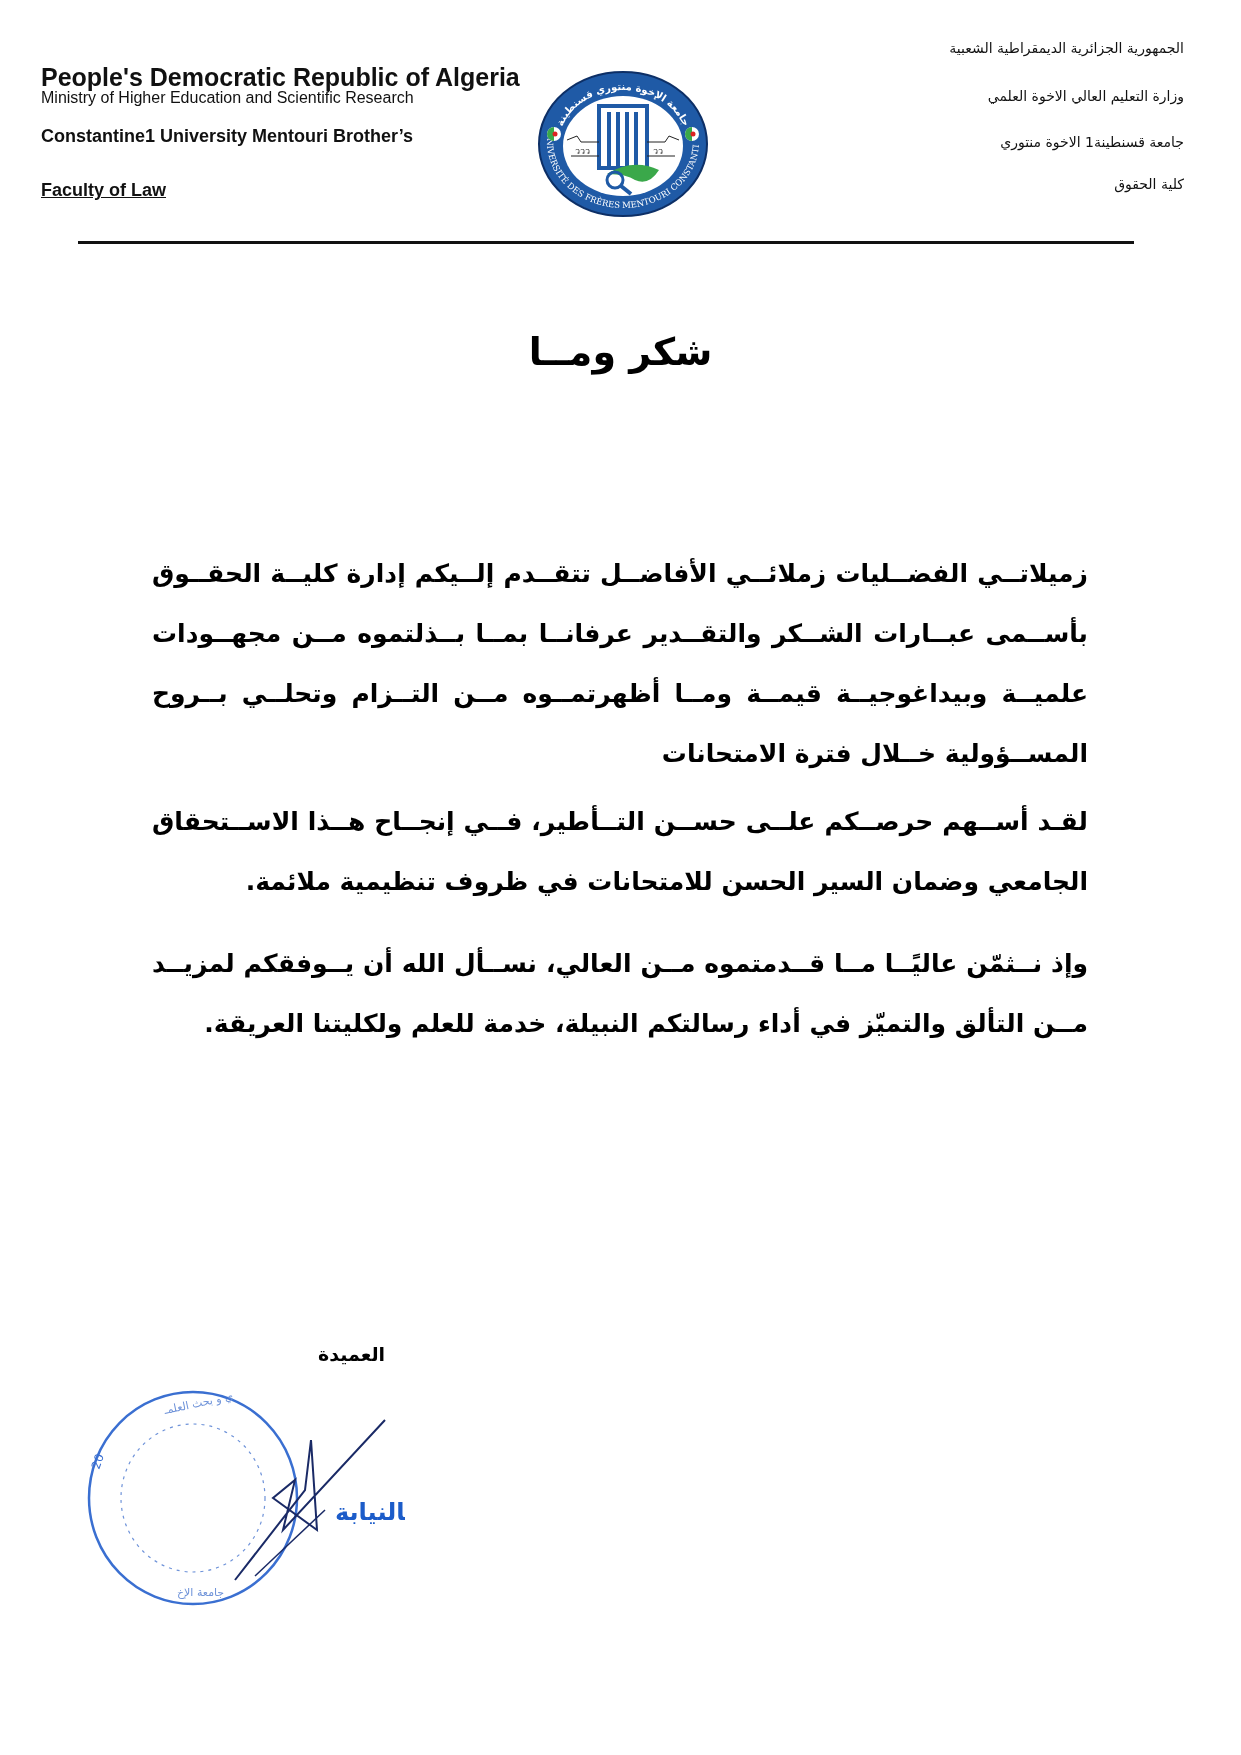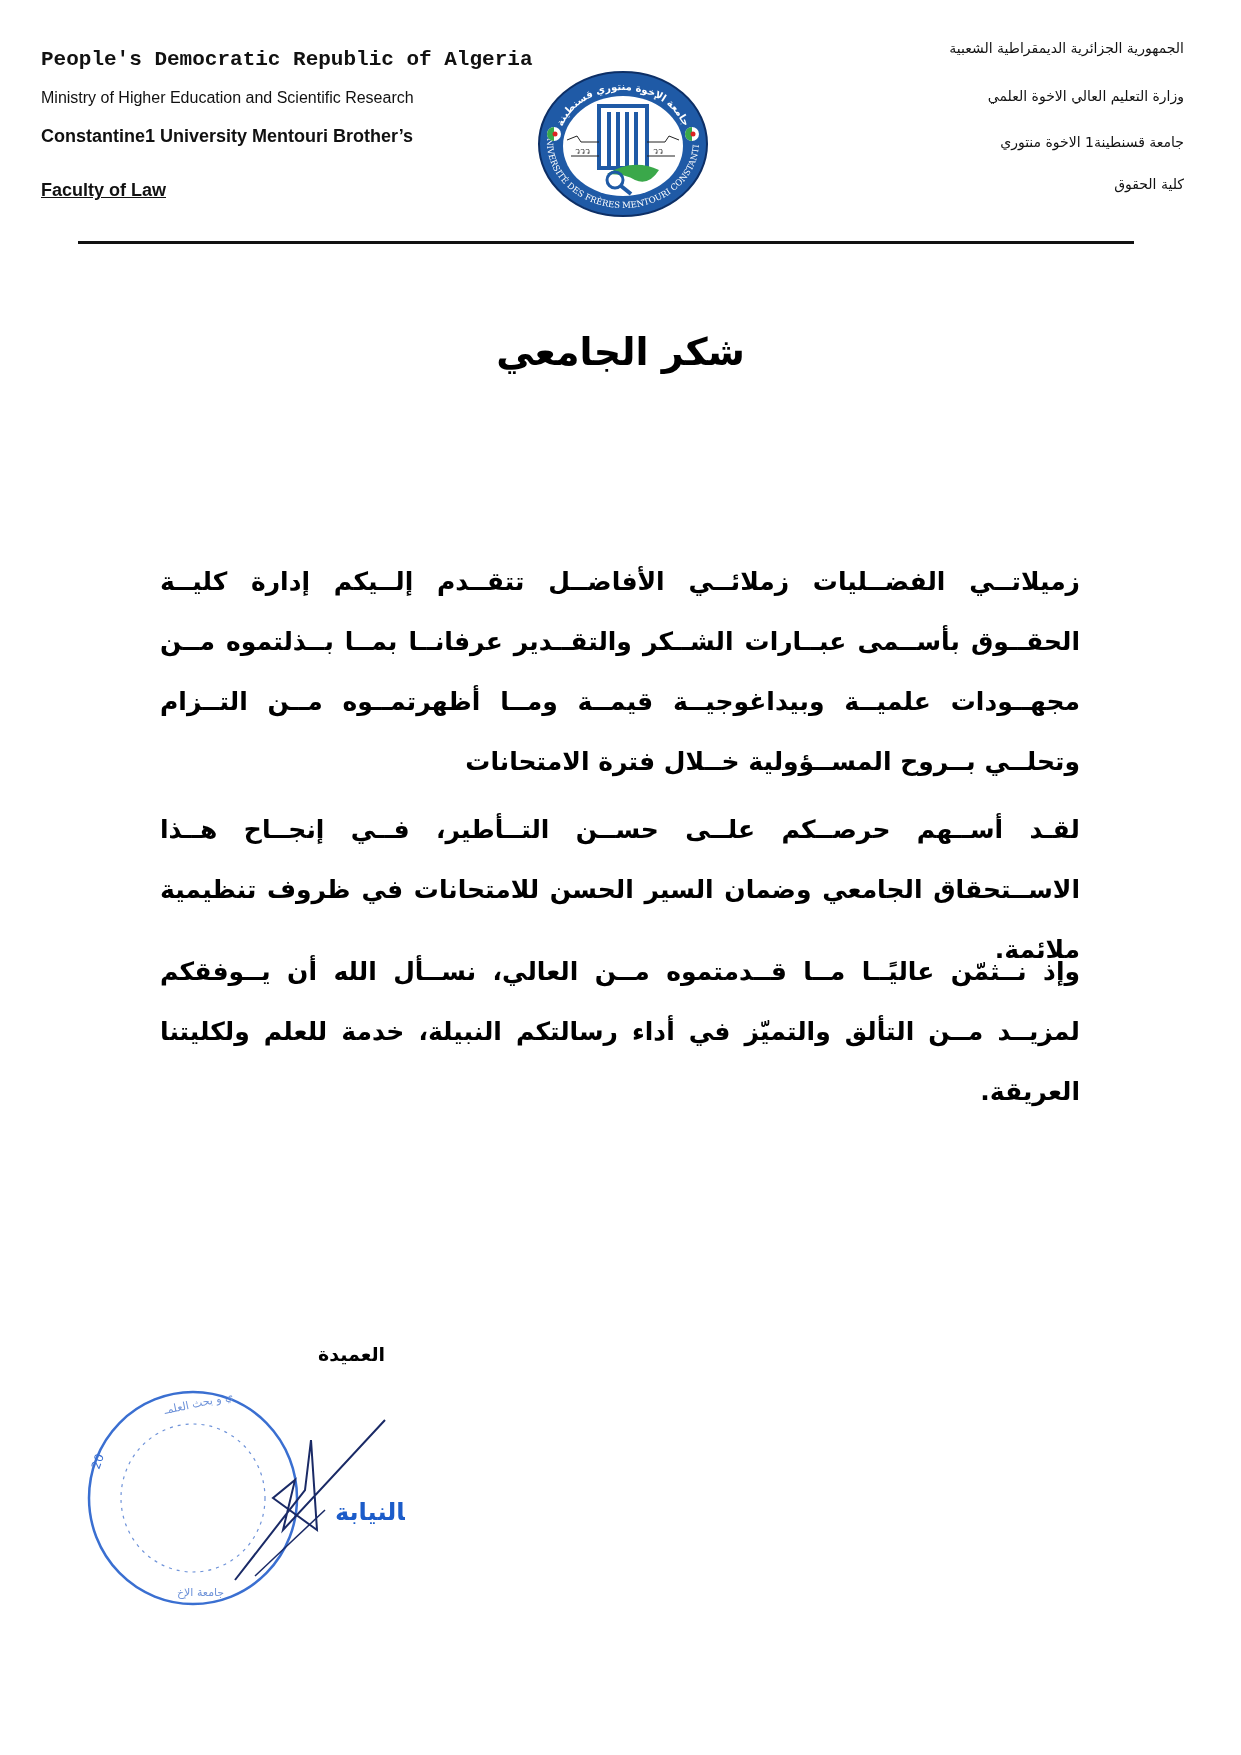--- a/index.html
+++ b/index.html
@@ -16,21 +16,21 @@
     }
     .header-en {
       position: absolute;
       left: 41px;
       top: 46px;
       font-family: "Liberation Sans", sans-serif;
       font-weight: bold;
       color: #111;
     }
     .header-en .line { position: absolute; left: 0; white-space: nowrap; }
-    .header-en .l1 { top: 2px;  font-size: 21px; font-family: Liberation Mono, monospace; }
+    .header-en .l1 { top: 17px;  font-size: 25px; }
     .header-en .l2 { top: 43px; font-size: 16px; font-weight: normal; }
     .header-en .l3 { top: 80px; font-size: 18px; text-align: right; }
     .header-en .l4 { top: 134px; font-size: 18px; text-decoration: underline; }
 
     .header-ar {
       position: absolute;
       right: 57px;
       top: 38px;
       direction: rtl;
       text-align: right;
@@ -79,21 +79,21 @@
       direction: rtl;
       font-family: "DejaVu Sans", sans-serif;
       font-weight: bold;
       font-size: 25px;
       color: #000;
     }
     .para {
       text-align: justify;
       text-align-last: right;
       line-height: 60px;
-      margin: 12px;
+      margin: 4px;
     }
     .p1 { top: 540px; }
     .p2 { top: 788px; }
     .p3 { top: 930px; }
 
     .signature-label {
       position: absolute;
       left: 318px;
       top: 1343px;
       direction: rtl;
@@ -163,21 +163,21 @@
 
 <div class="header-ar">
   <div class="line l1">الجمهورية الجزائرية الديمقراطية الشعبية</div>
   <div class="line l2">وزارة التعليم العالي الاخوة العلمي</div>
   <div class="line l3">جامعة قسنطينة1 الاخوة منتوري</div>
   <div class="line l4">كلية الحقوق</div>
 </div>
 
 <div class="divider"></div>
 
-<div class="title">شكر الجامعي</div>
+<div class="title">شكر ومــا</div>
 
 <div class="body-text p1">
   <p class="para">زميلاتــي الفضــليات زملائــي الأفاضــل تتقــدم إلــيكم  إدارة كليــة الحقــوق بأســمى عبــارات الشــكر والتقــدير عرفانــا بمــا بــذلتموه مــن مجهــودات علميــة وبيداغوجيــة قيمــة ومــا أظهرتمــوه مــن التــزام وتحلــي بــروح المســؤولية خــلال فترة الامتحانات</p>
 </div>
 <div class="body-text p2">
   <p class="para">لقـد أســهم حرصــكم علــى حســن التــأطير،  فــي إنجــاح هــذا الاســتحقاق الجامعي وضمان السير الحسن للامتحانات في ظروف تنظيمية ملائمة.</p>
 </div>
 <div class="body-text p3">
   <p class="para">وإذ نــثمّن عاليًــا مــا قــدمتموه مــن العالي، نســأل الله أن يــوفقكم لمزيــد مــن التألق والتميّز في أداء رسالتكم النبيلة، خدمة للعلم  ولكليتنا العريقة.</p>
 </div>

